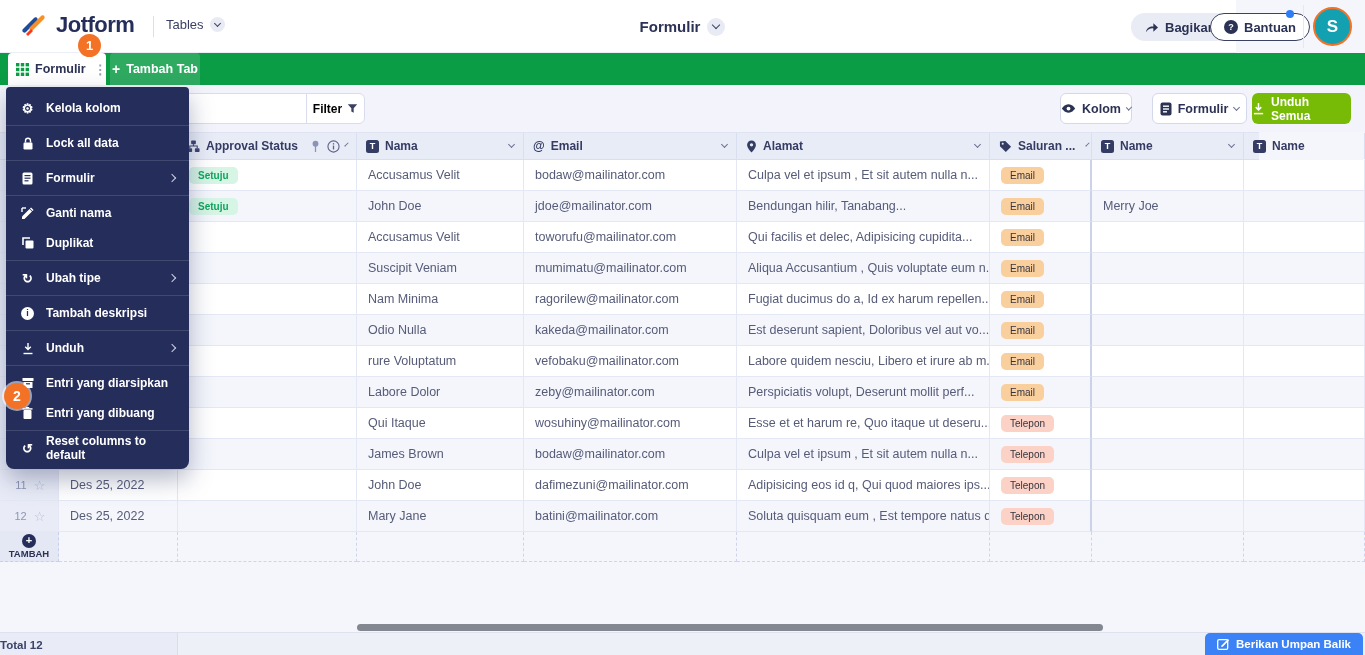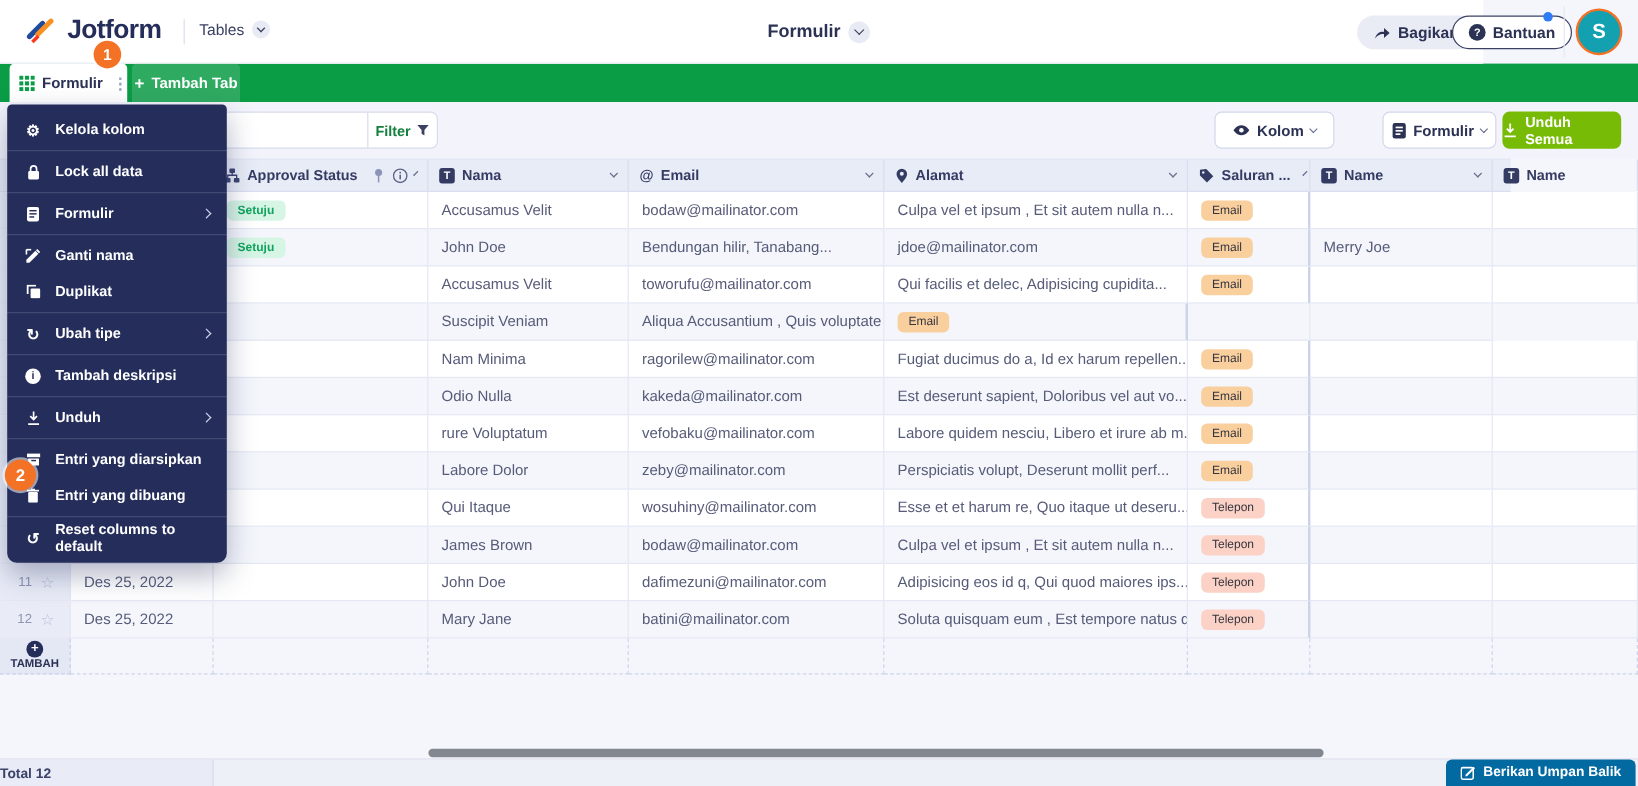--- a/index.html
+++ b/index.html
@@ -29,23 +29,23 @@
   .tabbar { position:absolute; left:0; top:53px; width:1365px; height:32px; background:#0a9d45; z-index:28; }
   .tab-active { position:absolute; left:8px; top:0; width:98px; height:32px; background:#fff; border-radius:4px 4px 0 0; display:flex; align-items:center; gap:6px; padding:0 8px; cursor:pointer; }
   .tab-active .lbl { font-size:12.5px; font-weight:700; color:#2c3254; }
   .tab-dots { color:#99a1b6; font-size:13px; font-weight:700; letter-spacing:0; margin-left:2px; cursor:pointer; }
   .tab-add { position:absolute; left:110px; top:0; width:90px; height:32px; background:#2fab61; border-radius:4px 4px 0 0; display:flex; align-items:center; justify-content:center; gap:6px; color:#fff; font-size:12.5px; font-weight:700; cursor:pointer; }
 
   
   .toolbar { position:absolute; left:0; top:85px; width:1365px; height:47px; background:#f3f4fb; z-index:5; }
   .searchbox { position:absolute; left:12px; top:8px; width:353px; height:31px; background:#fff; border:1px solid #d8dcec; border-radius:6px; display:flex; }
   .searchbox input { flex:1; border:none; outline:none; background:transparent; padding:0 10px; font-size:12.5px; color:#3b4163; font-family:"Liberation Sans",sans-serif; }
-  .filter-seg { width:58px; border-left:1px solid #d8dcec; display:flex; align-items:center; justify-content:center; gap:5px; font-size:12px; font-weight:600; color:#15803d; cursor:pointer; }
+  .filter-seg { width:58px; border-left:1px solid #d8dcec; display:flex; align-items:center; justify-content:center; gap:5px; font-size:12px; font-weight:600; color:#000000; cursor:pointer; }
   .tbtn { position:absolute; top:8px; height:31px; background:#fff; border:1px solid #d3d8ea; border-radius:6px; display:flex; align-items:center; justify-content:center; gap:6px; font-size:12.5px; font-weight:600; color:#2c3254; cursor:pointer; }
-  .btn-kolom { left:1012px; width:100px; }
+  .btn-kolom { left:1060px; width:72px; }
   .btn-formulir { left:1152px; width:95px; }
   .btn-download { position:absolute; left:1252px; top:8px; width:99px; height:31px; background:#78bb07; border-radius:6px; display:flex; align-items:center; justify-content:center; gap:6px; color:#fff; font-size:12px; font-weight:700; cursor:pointer; }
   .chv.sm { width:5px; height:5px; border-color:#6a7190; }
 
   
   .grid-row { display:grid; grid-template-columns:59px 119px 179px 167px 213px 253px 102px 152px 121px; }
   .thead { position:absolute; left:0; top:132px; width:1259px; height:28px; background:#e8ecf7; border-top:1px solid #dfe3f2; border-bottom:1px solid #d9def0; z-index:4; }
   .th { display:flex; align-items:center; gap:6px; padding:0 9px; font-size:12px; font-weight:700; color:#353b63; border-right:1px solid #d9def0; overflow:hidden; white-space:nowrap; cursor:pointer; }
   .th .flex-sp { flex:1; }
   .t-icon { width:13px; height:13px; border-radius:2.5px; background:#343c63; color:#fff; font-size:9px; font-weight:700; display:flex; align-items:center; justify-content:center; flex:none; }
@@ -79,21 +79,21 @@
 
   
   .abadge { position:absolute; border-radius:50%; background:#f47226; color:#fff; font-weight:700; display:flex; align-items:center; justify-content:center; box-shadow:0 0 0 2px rgba(255,255,255,.55); z-index:60; }
   .abadge.b1 { left:78px; top:34px; width:23px; height:23px; font-size:13px; }
   .abadge.b2 { left:4px; top:383px; width:26px; height:26px; font-size:14px; }
 
   
   .hscroll { position:absolute; left:357px; top:624px; width:746px; height:7px; border-radius:4px; background:#83878f; z-index:20; cursor:pointer; }
   .footer { position:absolute; left:0; top:632px; width:1365px; height:23px; background:#eef0f8; border-top:1px solid #dfe2ee; z-index:25; }
   .footer-left { position:absolute; left:0; top:0; width:178px; height:23px; background:#e9ecf6; border-right:1px solid #d8dceb; display:flex; align-items:center; font-size:11.5px; font-weight:600; color:#3c4268; }
-  .feedback-btn { position:absolute; left:1205px; top:633px; width:158px; height:22px; background:#0369a1; border-radius:5px 5px 0 0; display:flex; align-items:center; justify-content:center; gap:6px; color:#fff; font-size:11.5px; font-weight:700; cursor:pointer; z-index:45; }
+  .feedback-btn { position:absolute; left:1205px; top:633px; width:158px; height:22px; background:#3b82f6; border-radius:5px 5px 0 0; display:flex; align-items:center; justify-content:center; gap:6px; color:#fff; font-size:11.5px; font-weight:700; cursor:pointer; z-index:45; }
 
   svg { flex:none; }
 </style>
 </head>
 <body>
 
 <div id="app">
 
   <div class="topbar">
     <div class="brand">
@@ -280,22 +280,22 @@
       <div class="trow grid-row alt">
         <div class="cell gutter">
           <span class="rnum">2</span>
           <span class="star">☆</span>
         </div>
         <div class="cell"></div>
         <div class="cell">
           <span class="chip ok" style="background:#d6f5e5;color:#11a45e;">Setuju</span>
         </div>
         <div class="cell">John Doe</div>
+        <div class="cell">jdoe@mailinator.com</div>
         <div class="cell">Bendungan hilir, Tanabang...</div>
-        <div class="cell">jdoe@mailinator.com</div>
         <div class="cell c-saluran">
           <span class="chip" style="background:#f9cf9e;">Email</span>
         </div>
         <div class="cell">Merry Joe</div>
         <div class="cell"></div>
       </div>
       <div class="trow grid-row">
         <div class="cell gutter">
           <span class="rnum">3</span>
           <span class="star">☆</span>
@@ -312,20 +312,21 @@
         <div class="cell"></div>
       </div>
       <div class="trow grid-row alt">
         <div class="cell gutter">
           <span class="rnum">4</span>
           <span class="star">☆</span>
         </div>
         <div class="cell"></div>
         <div class="cell"></div>
         <div class="cell">Suscipit Veniam</div>
+        <div class="cell">mumimatu@mailinator.com</div>
         <div class="cell">Aliqua Accusantium , Quis voluptate eum n...</div>
         <div class="cell c-saluran">
           <span class="chip" style="background:#f9cf9e;">Email</span>
         </div>
         <div class="cell"></div>
         <div class="cell"></div>
       </div>
       <div class="trow grid-row">
         <div class="cell gutter">
           <span class="rnum">5</span>

